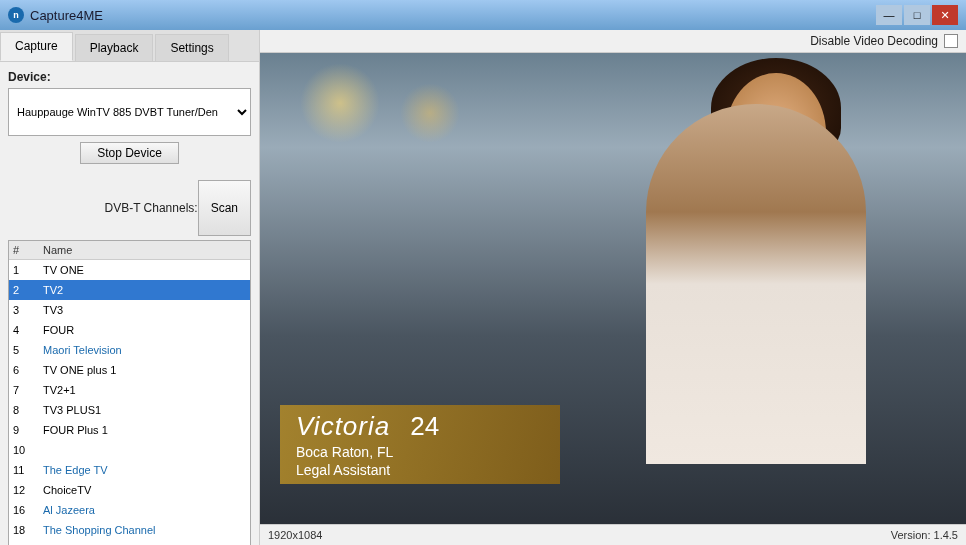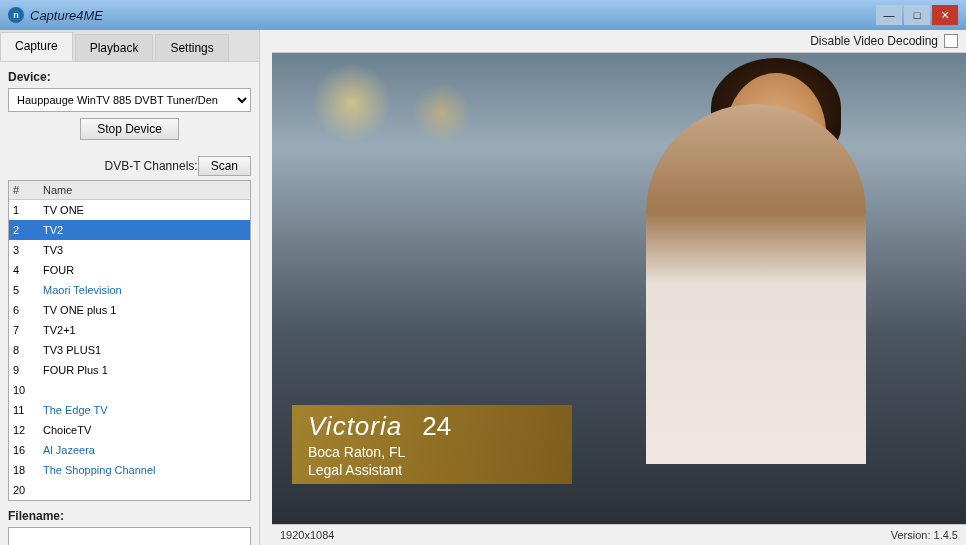--- a/index.html
+++ b/index.html
@@ -33,21 +33,20 @@
       display: flex;
       align-items: center;
       justify-content: center;
       color: white;
       font-size: 9px;
       font-weight: bold;
     }
     .title-text {
       color: #1a1a2e;
       font-size: 13px;
-      font-style: italic;
     }
     .title-buttons {
       display: flex;
       gap: 2px;
     }
     .title-btn {
       width: 26px;
       height: 20px;
       border: none;
       cursor: pointer;
@@ -106,21 +105,21 @@
     .section-label {
       font-weight: bold;
       font-size: 12px;
       margin-bottom: 4px;
       color: #222;
     }
 
     .device-select {
       width: 100%;
       font-size: 11px;
-      padding: 4px 4px;
+      padding: 16px 4px;
       border: 1px solid #aaa;
       background: white;
       margin-bottom: 6px;
     }
 
     .stop-device-btn {
       align-self: center;
       padding: 3px 16px;
       font-size: 12px;
       border: 1px solid #aaa;
@@ -130,21 +129,21 @@
     }
 
     .dvbt-row {
       display: flex;
       align-items: center;
       justify-content: flex-end;
       margin-bottom: 4px;
     }
     .dvbt-label { font-size: 12px; color: #222; }
     .scan-btn {
-      padding: 2px 12px;
+      padding: 20px 12px;
       font-size: 12px;
       border: 1px solid #aaa;
       background: linear-gradient(to bottom, #f8f8f8, #e0e0e0);
       cursor: pointer;
     }
 
     .channel-list-container {
       flex: 1;
       border: 1px solid #aaa;
       background: white;
@@ -193,21 +192,20 @@
       margin-bottom: 6px;
     }
 
     
     .right-panel {
       flex: 1;
       display: flex;
       flex-direction: column;
       background: #2a2a2a;
       position: relative;
-      margin-left: 12px;
     }
 
     .video-top-bar {
       display: flex;
       justify-content: flex-end;
       align-items: center;
       padding: 4px 8px;
       background: #f0f0f0;
       border-bottom: 1px solid #ccc;
       gap: 6px;

